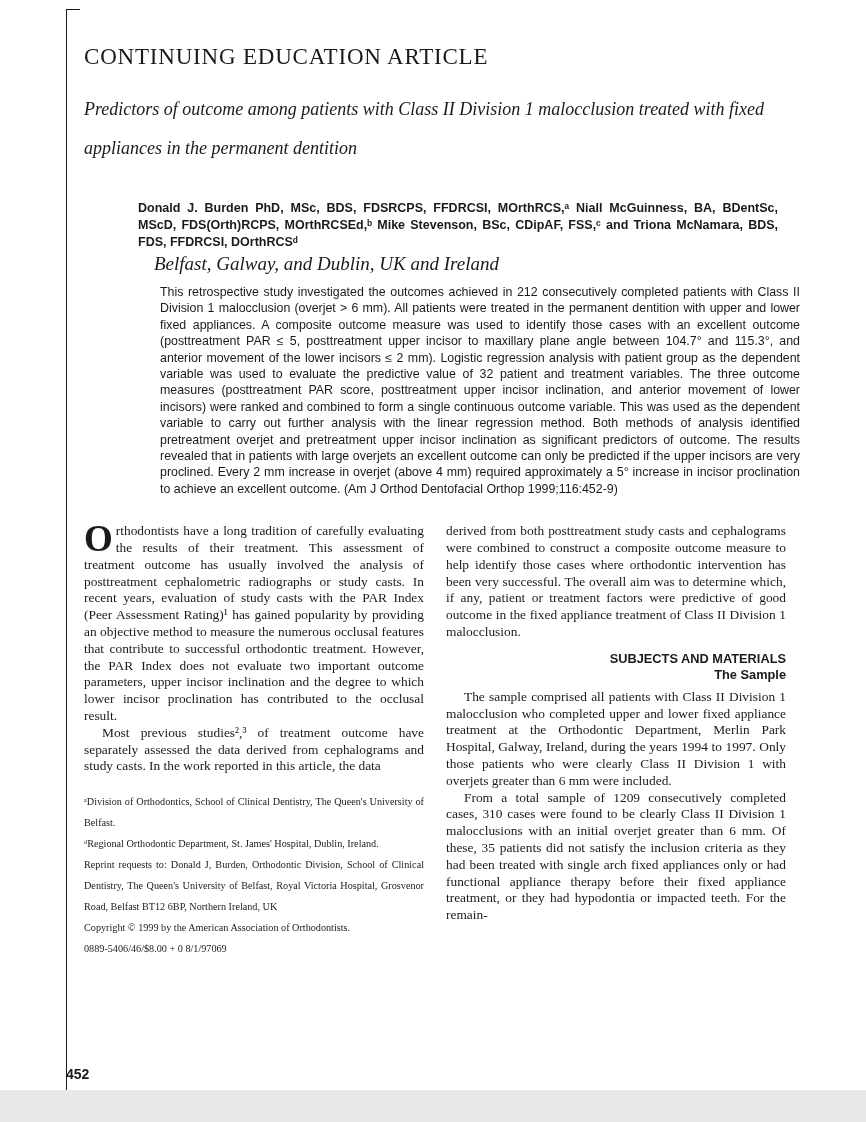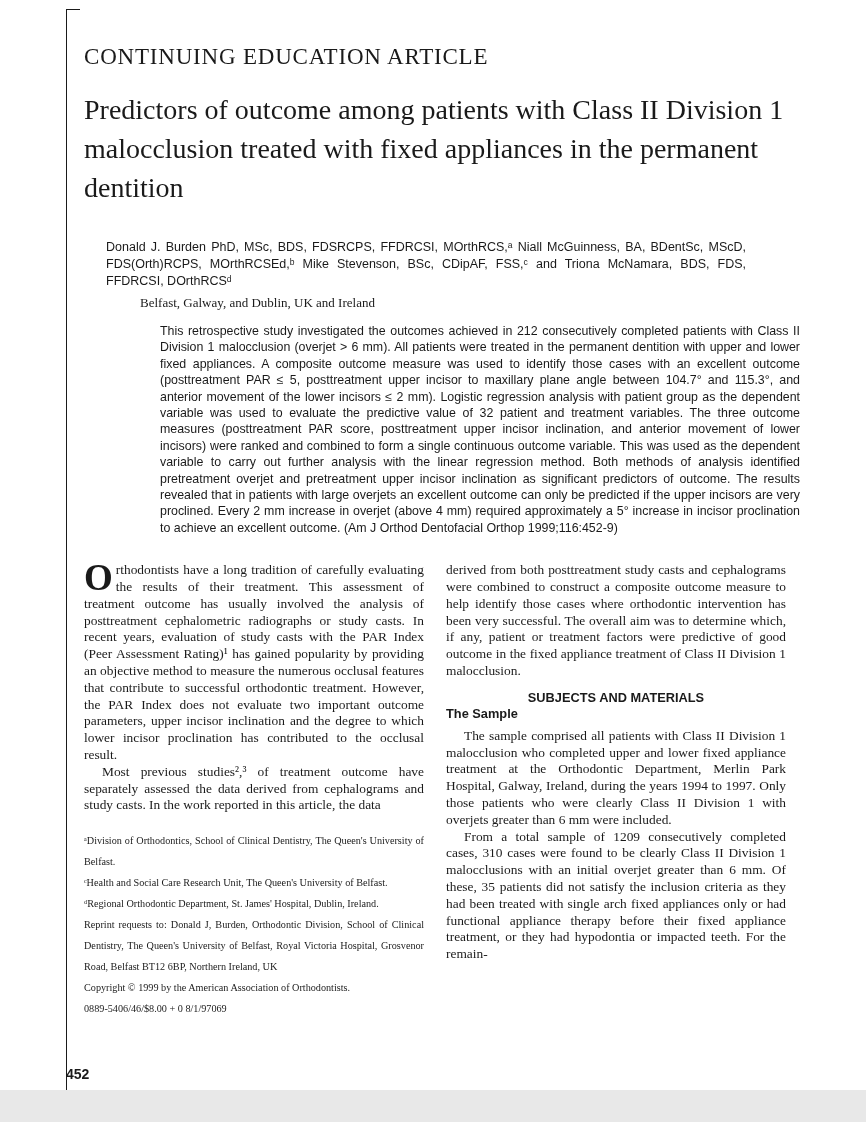--- a/index.html
+++ b/index.html
@@ -36,40 +36,42 @@
     width: 702px;
   }
   .ce-header {
     font-size: 23px;
     letter-spacing: 0.8px;
     font-weight: 400;
     font-family: "Liberation Serif", "DejaVu Serif", serif;
   }
   .article-title {
     margin-top: 20px;
-    font-size: 28px;
+    font-style: italic;
+    font-size: 18px;
     line-height: 39px;
     font-weight: 400;
     width: 700px;
   }
   .author-block {
     margin-top: 32px;
-    margin-left: 22px;
+    margin-left: 54px;
     width: 640px;
     font-family: "Liberation Sans", "DejaVu Sans", sans-serif;
     font-size: 12.5px;
-    font-weight: 400;
+    font-weight: 700;
     line-height: 17px;
     text-align: justify;
   }
   .affiliation {
     margin-top: 4px;
-    margin-left: 56px;
+    margin-left: 70px;
     width: 640px;
-    font-size: 13px;
+    font-style: italic;
+    font-size: 19px;
     line-height: 17px;
   }
   .abstract {
     margin-top: 12px;
     margin-left: 76px;
     width: 640px;
     font-family: "Liberation Sans", "DejaVu Sans", sans-serif;
     font-size: 12.4px;
     line-height: 16.4px;
     text-align: justify;
@@ -100,29 +102,29 @@
     line-height: 21px;
     text-align: justify;
   }
   .footnotes div { margin: 0; }
   .section-heading {
     font-family: "Liberation Sans", "DejaVu Sans", sans-serif;
     font-weight: 700;
     font-size: 12.8px;
     line-height: 16px;
     margin-top: 10px;
-    text-align: center;
+    text-align: right;
   }
   .sub-heading {
     font-family: "Liberation Sans", "DejaVu Sans", sans-serif;
     font-weight: 700;
     font-size: 12.8px;
     line-height: 16px;
     margin-bottom: 6px;
-    text-align: left;
+    text-align: right;
   }
   .page-number {
     position: absolute;
     left: 66px;
     top: 1066px;
     font-family: "Liberation Sans", "DejaVu Sans", sans-serif;
     font-weight: 700;
     font-size: 14px;
   }
 </style>
@@ -146,21 +148,20 @@
     <div class="abstract">This retrospective study investigated the outcomes achieved in 212 consecutively completed patients with Class II Division 1 malocclusion (overjet &gt; 6 mm). All patients were treated in the permanent dentition with upper and lower fixed appliances. A composite outcome measure was used to identify those cases with an excellent outcome (posttreatment PAR ≤ 5, posttreatment upper incisor to maxillary plane angle between 104.7° and 115.3°, and anterior movement of the lower incisors ≤ 2 mm). Logistic regression analysis with patient group as the dependent variable was used to evaluate the predictive value of 32 patient and treatment variables. The three outcome measures (posttreatment PAR score, posttreatment upper incisor inclination, and anterior movement of lower incisors) were ranked and combined to form a single continuous outcome variable. This was used as the dependent variable to carry out further analysis with the linear regression method. Both methods of analysis identified pretreatment overjet and pretreatment upper incisor inclination as significant predictors of outcome. The results revealed that in patients with large overjets an excellent outcome can only be predicted if the upper incisors are very proclined. Every 2 mm increase in overjet (above 4 mm) required approximately a 5° increase in incisor proclination to achieve an excellent outcome. (Am J Orthod Dentofacial Orthop 1999;116:452-9)</div>
 
     <div class="columns">
 
       <div class="col">
         <p><span class="dropcap">O</span><span>rthodontists have a long tradition of carefully evaluating the results of their treatment. This assessment of treatment outcome has usually involved the analysis of posttreatment cephalometric radiographs or study casts. In recent years, evaluation of study casts with the PAR Index (Peer Assessment Rating)¹ has gained popularity by providing an objective method to measure the numerous occlusal features that contribute to successful orthodontic treatment. However, the PAR Index does not evaluate two important outcome parameters, upper incisor inclination and the degree to which lower incisor proclination has contributed to the occlusal result.</span></p>
         <p class="indent">Most previous studies²,³ of treatment outcome have separately assessed the data derived from cephalograms and study casts. In the work reported in this article, the data</p>
 
         <div class="footnotes">
           <div>ᵃDivision of Orthodontics, School of Clinical Dentistry, The Queen's University of Belfast.</div>
-          <div>ᶜHealth and Social Care Research Unit, The Queen's University of Belfast.</div>
           <div>ᵈRegional Orthodontic Department, St. James' Hospital, Dublin, Ireland.</div>
           <div>Reprint requests to: Donald J, Burden, Orthodontic Division, School of Clinical Dentistry, The Queen's University of Belfast, Royal Victoria Hospital, Grosvenor Road, Belfast BT12 6BP, Northern Ireland, UK</div>
           <div>Copyright © 1999 by the American Association of Orthodontists.</div>
           <div>0889-5406/46/$8.00 + 0   8/1/97069</div>
         </div>
       </div>
 
       <div class="col">
         <p>derived from both posttreatment study casts and cephalograms were combined to construct a composite outcome measure to help identify those cases where orthodontic intervention has been very successful. The overall aim was to determine which, if any, patient or treatment factors were predictive of good outcome in the fixed appliance treatment of Class II Division 1 malocclusion.</p>
         <div class="section-heading">SUBJECTS AND MATERIALS</div>

